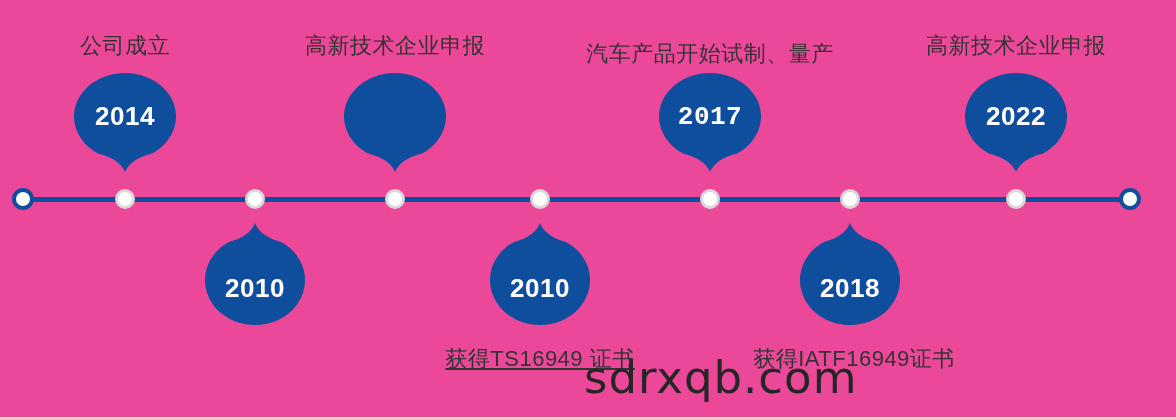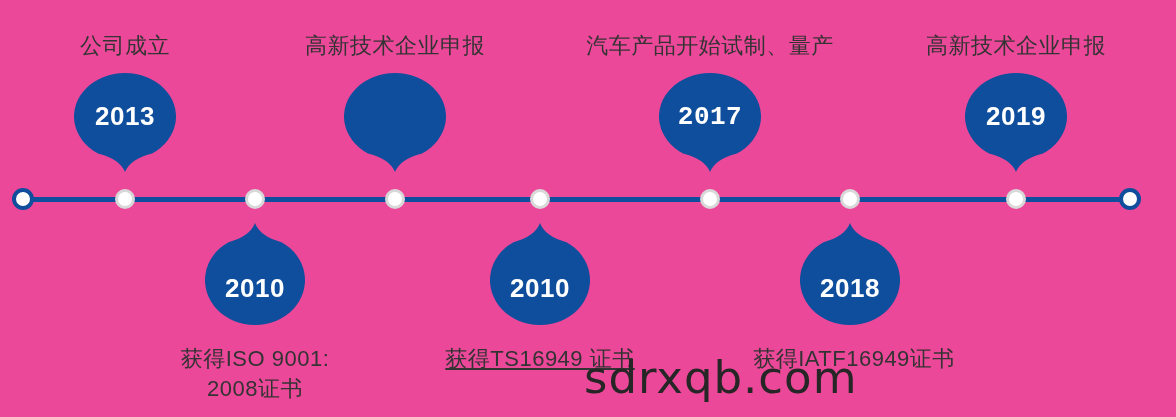--- a/index.html
+++ b/index.html
@@ -49,45 +49,45 @@
   <div class="node" style="left:115px;"></div>
   <div class="node" style="left:245px;"></div>
   <div class="node" style="left:385px;"></div>
   <div class="node" style="left:530px;"></div>
   <div class="node" style="left:700px;"></div>
   <div class="node" style="left:840px;"></div>
   <div class="node" style="left:1006px;"></div>
 
   <div class="title" style="left:-75px;">公司成立</div>
   <div class="title" style="left:195px;">高新技术企业申报</div>
-  <div class="title" style="left:510px;">汽车产品开始试制、量产</div>
+  <div class="title" style="left:510px;margin-top:8px;">汽车产品开始试制、量产</div>
   <div class="title" style="left:816px;">高新技术企业申报</div>
 
   <div class="balloon top" style="left:74px;top:73px;width:102px;height:99px;">
     <svg viewBox="0 0 102 99" preserveAspectRatio="none">
       <path d="M51,99 Q46,86 24,80.4 A51,43.5 0 1 1 78,80.4 Q56,86 51,99 Z" fill="#0F4E9D"></path>
     </svg>
-    <div class="year">2013</div>
+    <div class="year">2014</div>
   </div>
   <div class="balloon top" style="left:344px;top:73px;width:102px;height:99px;">
     <svg viewBox="0 0 102 99" preserveAspectRatio="none">
       <path d="M51,99 Q46,86 24,80.4 A51,43.5 0 1 1 78,80.4 Q56,86 51,99 Z" fill="#0F4E9D"></path>
     </svg>
   </div>
   <div class="balloon top" style="left:659px;top:73px;width:102px;height:99px;font-family:Liberation Mono, monospace;">
     <svg viewBox="0 0 102 99" preserveAspectRatio="none">
       <path d="M51,99 Q46,86 24,80.4 A51,43.5 0 1 1 78,80.4 Q56,86 51,99 Z" fill="#0F4E9D"></path>
     </svg>
     <div class="year">2017</div>
   </div>
   <div class="balloon top" style="left:965px;top:73px;width:102px;height:99px;">
     <svg viewBox="0 0 102 99" preserveAspectRatio="none">
       <path d="M51,99 Q46,86 24,80.4 A51,43.5 0 1 1 78,80.4 Q56,86 51,99 Z" fill="#0F4E9D"></path>
     </svg>
-    <div class="year">2019</div>
+    <div class="year">2022</div>
   </div>
 
   <div class="balloon bottom" style="left:205px;top:223px;width:100px;height:102px;">
     <svg viewBox="0 0 102 99" preserveAspectRatio="none">
       <path d="M51,0 Q46,13 24,18.6 A51,43.5 0 1 0 78,18.6 Q56,13 51,0 Z" fill="#0F4E9D"></path>
     </svg>
     <div class="year">2010</div>
   </div>
   <div class="balloon bottom" style="left:490px;top:223px;width:100px;height:102px;">
     <svg viewBox="0 0 102 99" preserveAspectRatio="none">
@@ -95,24 +95,20 @@
     </svg>
     <div class="year">2010</div>
   </div>
   <div class="balloon bottom" style="left:800px;top:223px;width:100px;height:102px;">
     <svg viewBox="0 0 102 99" preserveAspectRatio="none">
       <path d="M51,0 Q46,13 24,18.6 A51,43.5 0 1 0 78,18.6 Q56,13 51,0 Z" fill="#0F4E9D"></path>
     </svg>
     <div class="year">2018</div>
   </div>
 
-  <div class="blabel" style="left:55px;">
-    <div>获得ISO 9001:</div>
-    <div>2008证书</div>
-  </div>
   <div class="blabel" style="left:340px;text-decoration:underline;">
     <div>获得TS16949 证书</div>
   </div>
   <div class="blabel" style="left:654px;">
     <div>获得IATF16949证书</div>
   </div>
 
   <div class="watermark">sdrxqb.com</div>
 
 </div>

